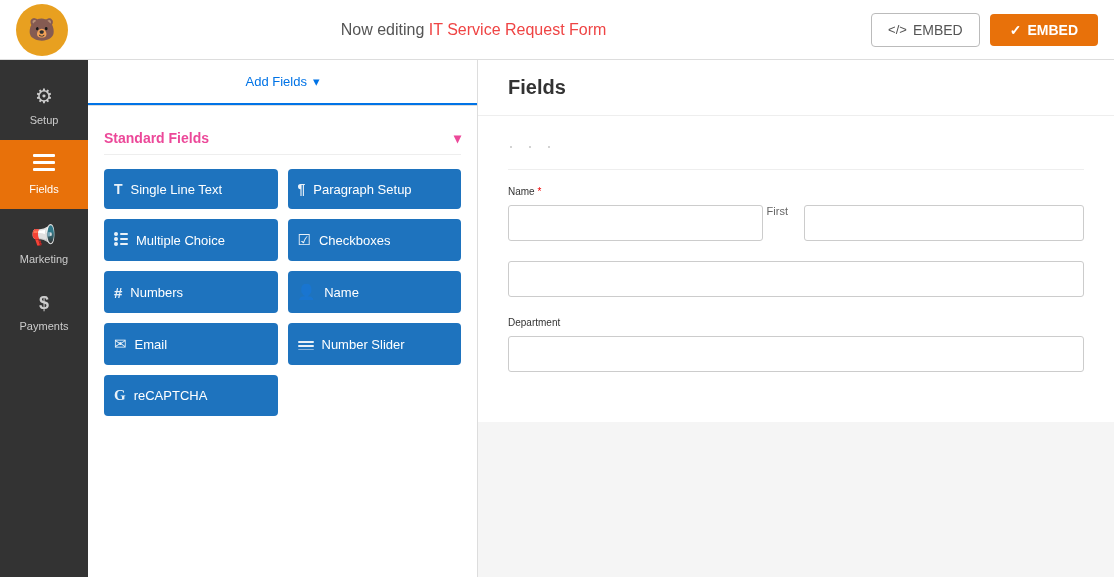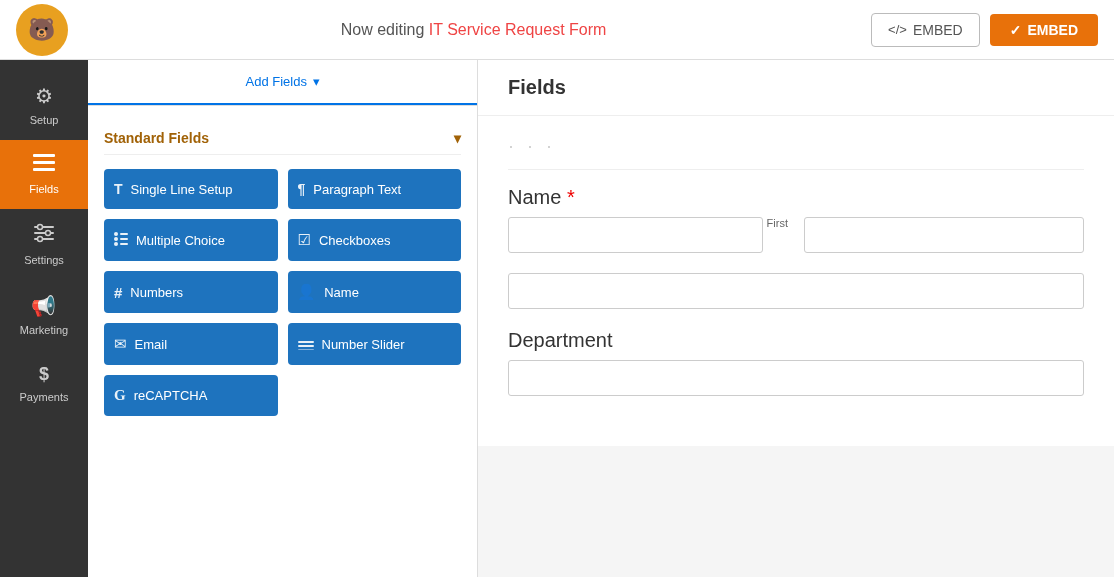--- a/index.html
+++ b/index.html
@@ -149,21 +149,21 @@
       padding: 16px;
     }
 
     
     .section-header {
       display: flex;
       align-items: center;
       justify-content: space-between;
       font-weight: 600;
       font-size: 14px;
-      color: #a16207;
+      color: #ec4899;
       margin-bottom: 14px;
       padding: 8px 0;
       border-bottom: 1px solid #eee;
     }
     .fields-grid {
       display: grid;
       grid-template-columns: 1fr 1fr;
       gap: 10px;
     }
     .field-btn {
@@ -202,21 +202,21 @@
     }
     .form-preview-body {
       background: #fff;
       margin: 0;
       padding: 20px 30px 30px;
     }
     .form-field-group {
       margin-bottom: 20px;
     }
     .form-label {
-      font-size: 20px;
+      font-size: 10px;
       color: #333;
       margin-bottom: 8px;
       display: block;
     }
     .form-label .required {
       color: #e00;
     }
     .name-row {
       display: flex;
       gap: 16px;
@@ -276,33 +276,20 @@
       <span class="sidebar-icon">
         <svg width="22" height="18" viewBox="0 0 22 18" fill="white">
           <rect x="0" y="0" width="22" height="3" rx="1"></rect>
           <rect x="0" y="7" width="22" height="3" rx="1"></rect>
           <rect x="0" y="14" width="22" height="3" rx="1"></rect>
         </svg>
       </span>
       <span>Fields</span>
     </div>
     <div class="sidebar-item">
-      <span class="sidebar-icon">
-        <svg width="20" height="20" viewBox="0 0 20 20" fill="#ccc">
-          <rect x="0" y="3" width="20" height="2" rx="1"></rect>
-          <rect x="0" y="9" width="20" height="2" rx="1"></rect>
-          <rect x="0" y="15" width="20" height="2" rx="1"></rect>
-          <circle cx="6" cy="4" r="2.5" fill="#333" stroke="#ccc" stroke-width="1.5"></circle>
-          <circle cx="14" cy="10" r="2.5" fill="#333" stroke="#ccc" stroke-width="1.5"></circle>
-          <circle cx="6" cy="16" r="2.5" fill="#333" stroke="#ccc" stroke-width="1.5"></circle>
-        </svg>
-      </span>
-      <span>Settings</span>
-    </div>
-    <div class="sidebar-item">
       <span class="sidebar-icon">📢</span>
       <span>Marketing</span>
     </div>
     <div class="sidebar-item">
       <span class="sidebar-icon" style="font-size:18px;font-weight:700;">$</span>
       <span>Payments</span>
     </div>
   </div>
 
   <div class="left-panel">
@@ -316,26 +303,26 @@
     <div class="panel-content">
       <div class="section-header">
         <span>Standard Fields</span>
         <span style="cursor:pointer;">▾</span>
       </div>
 
       <div class="fields-grid">
 
         <button class="field-btn">
           <span class="btn-icon" style="font-weight:700;font-size:14px;">T</span>
-          <span>Single Line Setup</span>
+          <span>Single Line Text</span>
         </button>
 
         <button class="field-btn">
           <span class="btn-icon" style="font-weight:700;font-size:14px;">¶</span>
-          <span>Paragraph Text</span>
+          <span>Paragraph Setup</span>
         </button>
 
 
         <button class="field-btn">
           <span class="btn-icon">
             <svg width="14" height="14" viewBox="0 0 14 14" fill="white">
               <circle cx="2" cy="2" r="2" fill="white"></circle>
               <circle cx="2" cy="7" r="2" fill="white"></circle>
               <circle cx="2" cy="12" r="2" fill="white"></circle>
               <rect x="6" y="1" width="8" height="2" rx="1"></rect>

